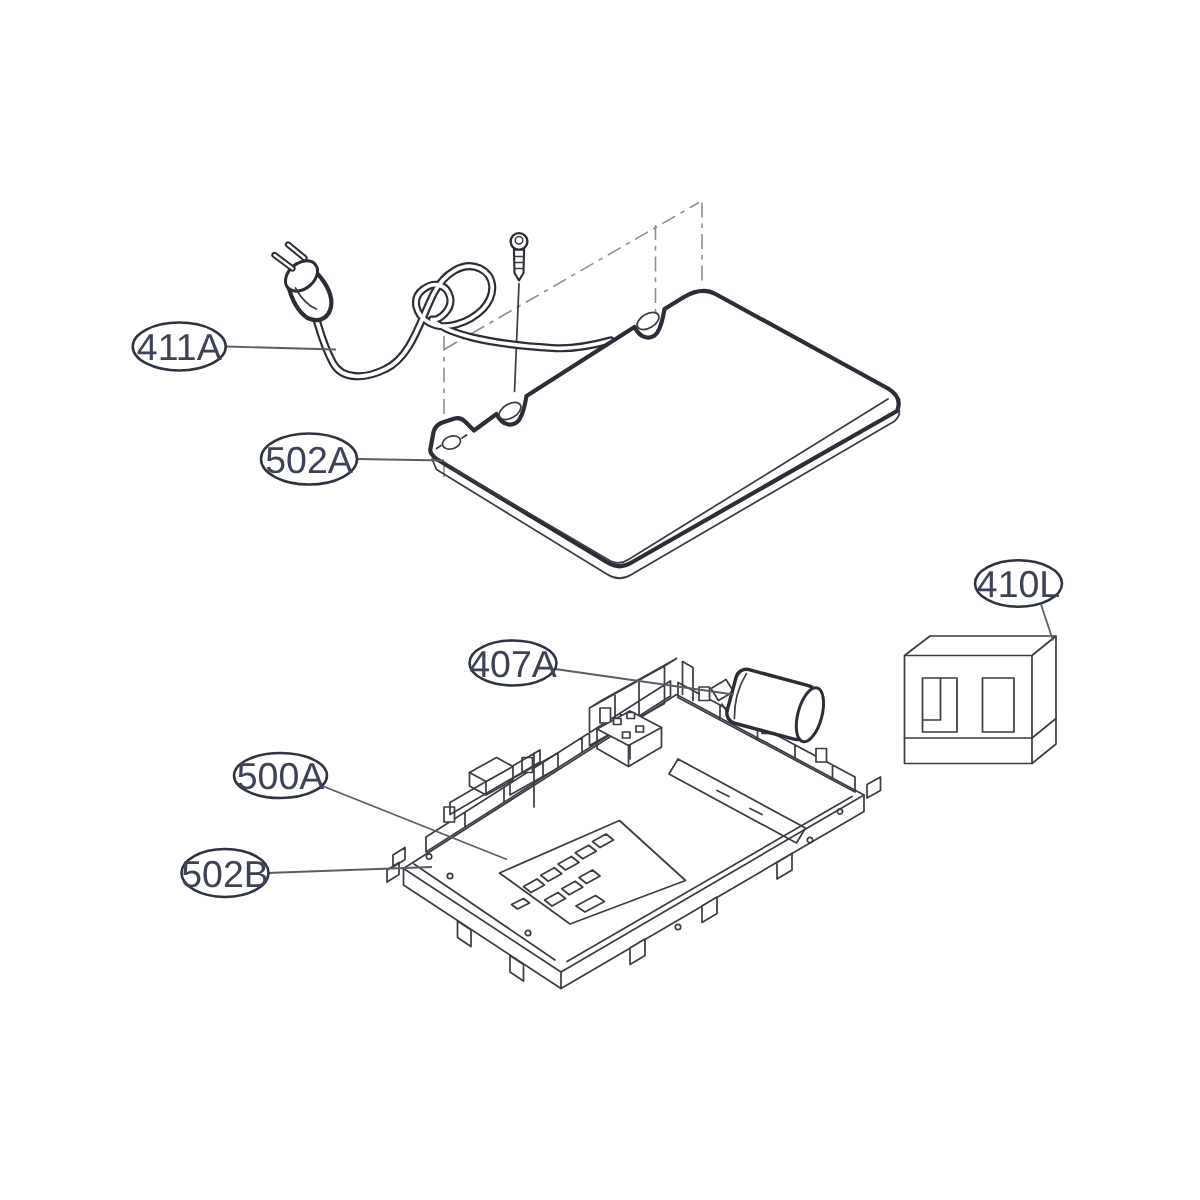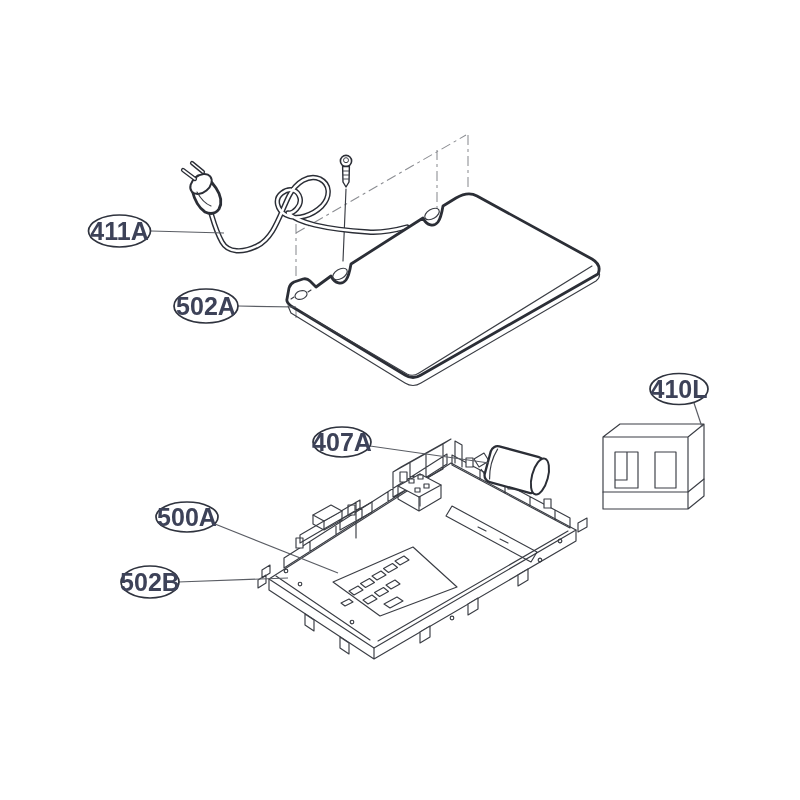--- a/index.html
+++ b/index.html
@@ -1,16 +1,16 @@
 <!DOCTYPE html>
 <html style="--bg: #ffffff; --line: #2b2e36; --line-thin: #3a3d44; --dash: #8b8d92; --leader: #5a5d64; --label-ellipse: #2f333e; --label-text: #3d4258;"><head>
 <meta charset="utf-8">
 <style>
   html,body{margin:0;padding:0;background:#ffffff;}
-  .canvas{position:relative;width:800px;height:800px;background:var(--bg,#ffffff);overflow:hidden;font-family:"Liberation Sans",sans-serif;font-weight:bold;}
+  .canvas{position:relative;width:800px;height:800px;background:var(--bg,#ffffff);overflow:hidden;font-family:"Liberation Sans",sans-serif;}
   svg{position:absolute;inset:0;}
   .thickfill{stroke:var(--line,#2b2e36);stroke-width:2.8;fill:#ffffff;stroke-linejoin:round;}
   .thin{stroke:var(--line-thin,#3a3d44);stroke-width:1.15;fill:none;stroke-linecap:round;stroke-linejoin:round;}
   .thinfill{stroke:var(--line-thin,#3a3d44);stroke-width:1.15;fill:#ffffff;stroke-linejoin:round;}
   .dash{stroke:var(--dash,#8b8d92);stroke-width:1.05;fill:none;stroke-dasharray:10 4 3 4;}
   .leader{stroke:var(--leader,#5a5d64);stroke-width:1.2;fill:none;}
   .callout{stroke:var(--label-ellipse,#2f333e);stroke-width:1.7;fill:#ffffff;}
   .callout-text{font-family:"Liberation Sans",sans-serif;font-size:25px;fill:var(--label-text,#3d4258);text-anchor:middle;}
   .tube-out{stroke:var(--line,#2b2e36);stroke-width:5.4;fill:none;stroke-linecap:round;stroke-linejoin:round;}
   .tube-in{stroke:#ffffff;stroke-width:2.5;fill:none;stroke-linecap:round;stroke-linejoin:round;}

